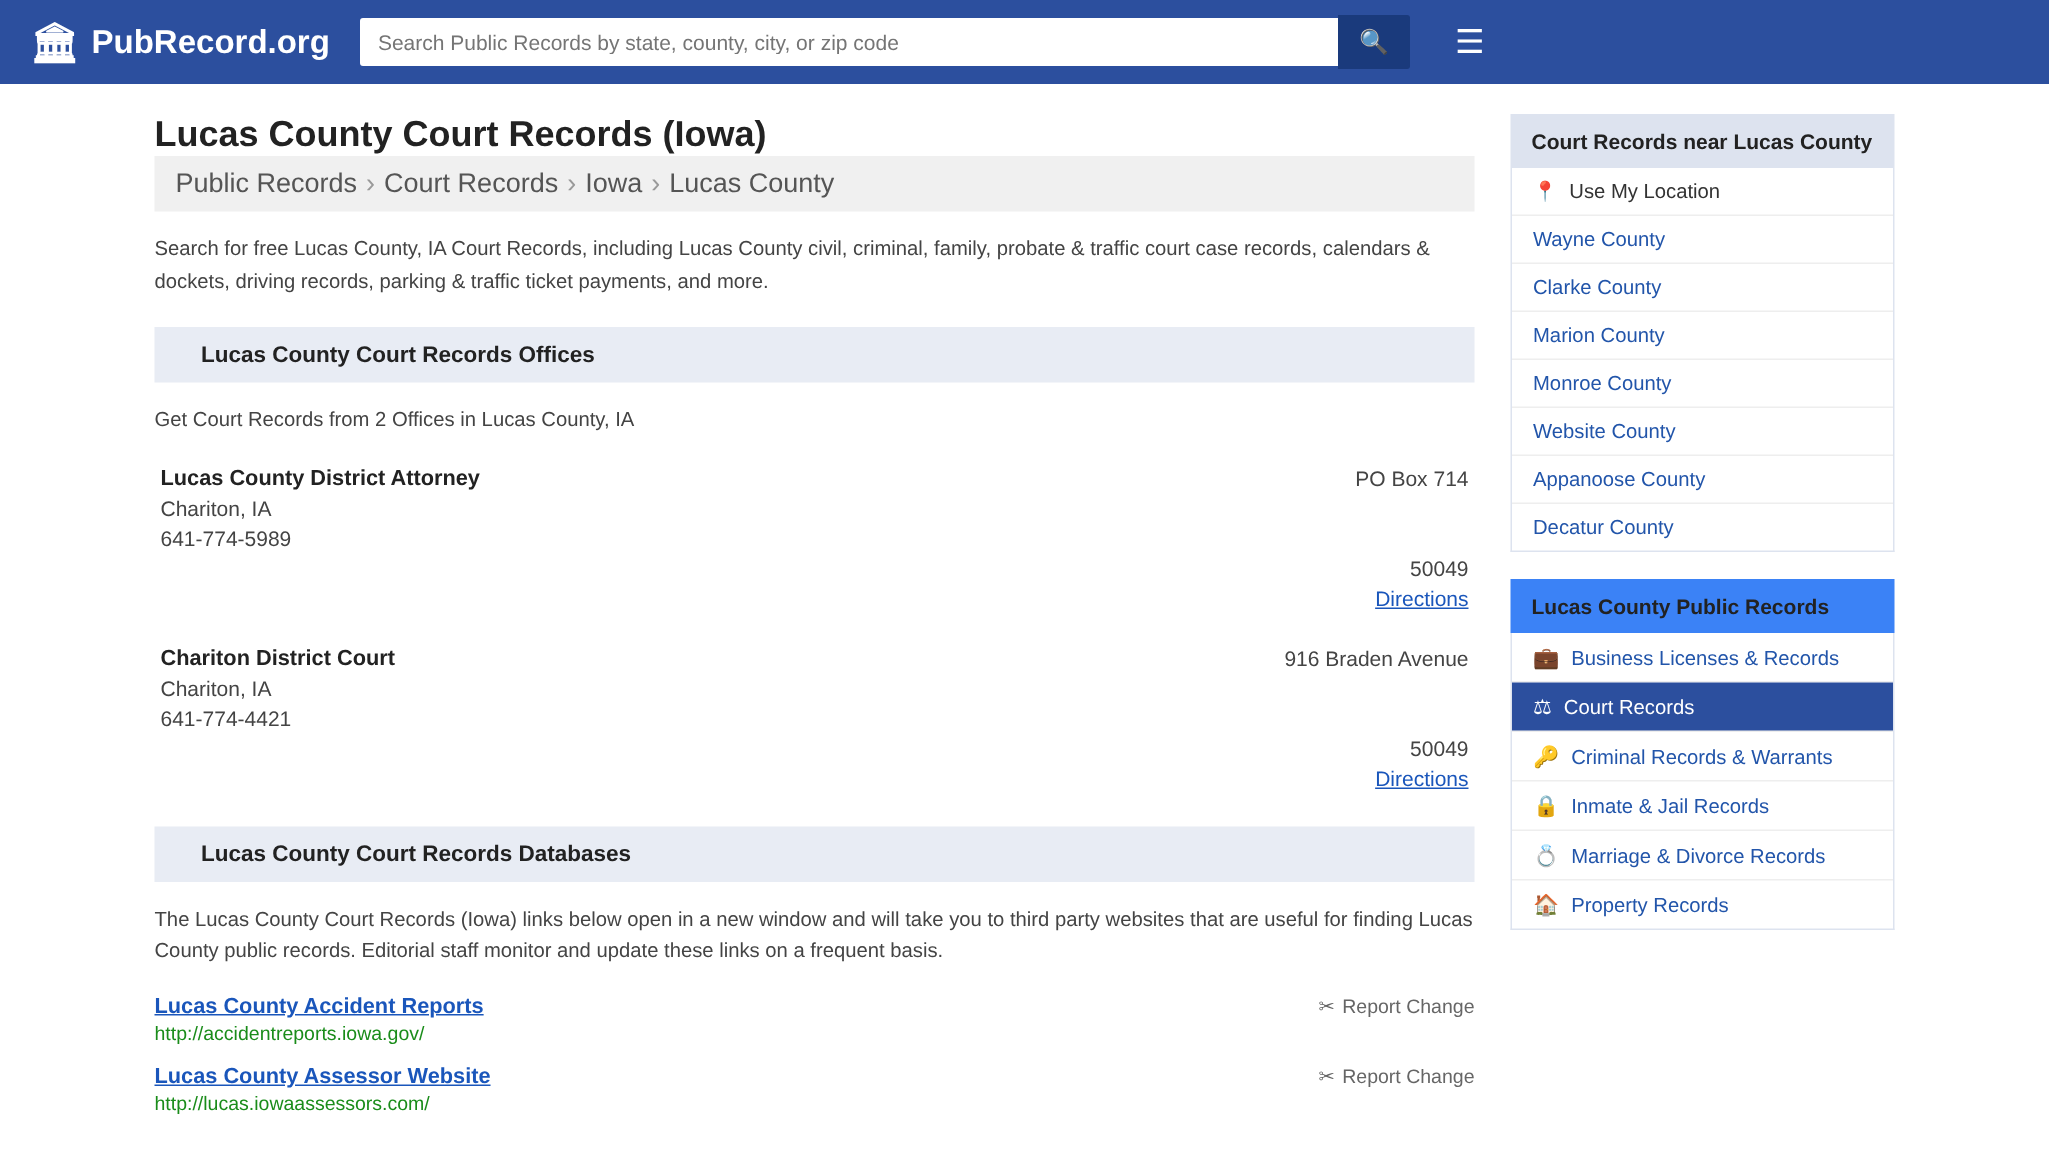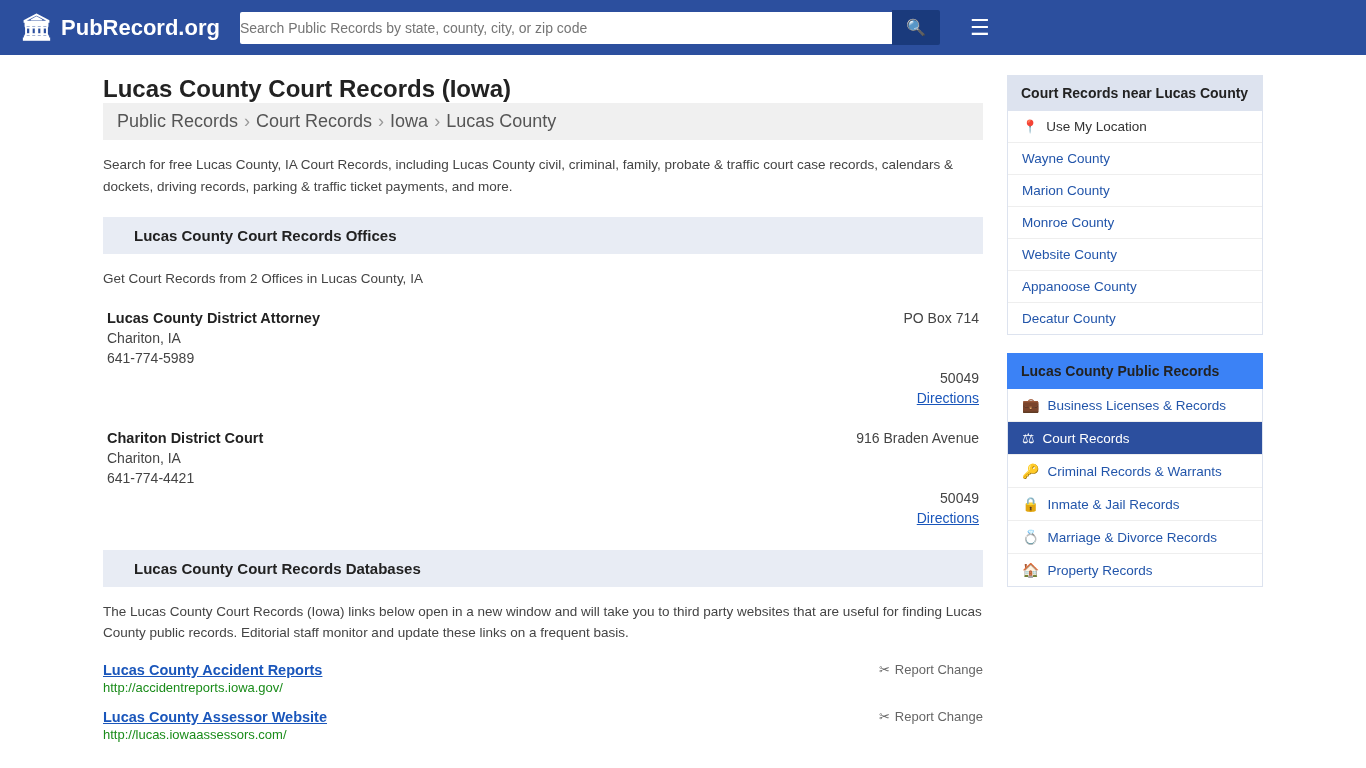--- a/index.html
+++ b/index.html
@@ -27,21 +27,21 @@
       font-size: 26px;
     }
     .search-wrapper {
       flex: 1;
       display: flex;
       align-items: center;
       max-width: 700px;
     }
     .search-input {
       flex: 1;
-      padding: 8px 0;
+      padding: 8px 12px;
       font-size: 14px;
       border: none;
       outline: none;
       border-radius: 2px 0 0 2px;
     }
     .search-btn {
       background: #1a3a7c;
       border: none;
       padding: 8px 14px;
       cursor: pointer;
@@ -366,20 +366,23 @@
 
       <div class="sidebar-item use-location">
         <span class="item-icon">📍</span>
         <span>Use My Location</span>
       </div>
 
       <div class="sidebar-item">
         <span>Wayne County</span>
       </div>
       <div class="sidebar-item">
+        <span>Clarke County</span>
+      </div>
+      <div class="sidebar-item">
         <span>Marion County</span>
       </div>
       <div class="sidebar-item">
         <span>Monroe County</span>
       </div>
       <div class="sidebar-item">
         <span>Website County</span>
       </div>
       <div class="sidebar-item">
         <span>Appanoose County</span>

